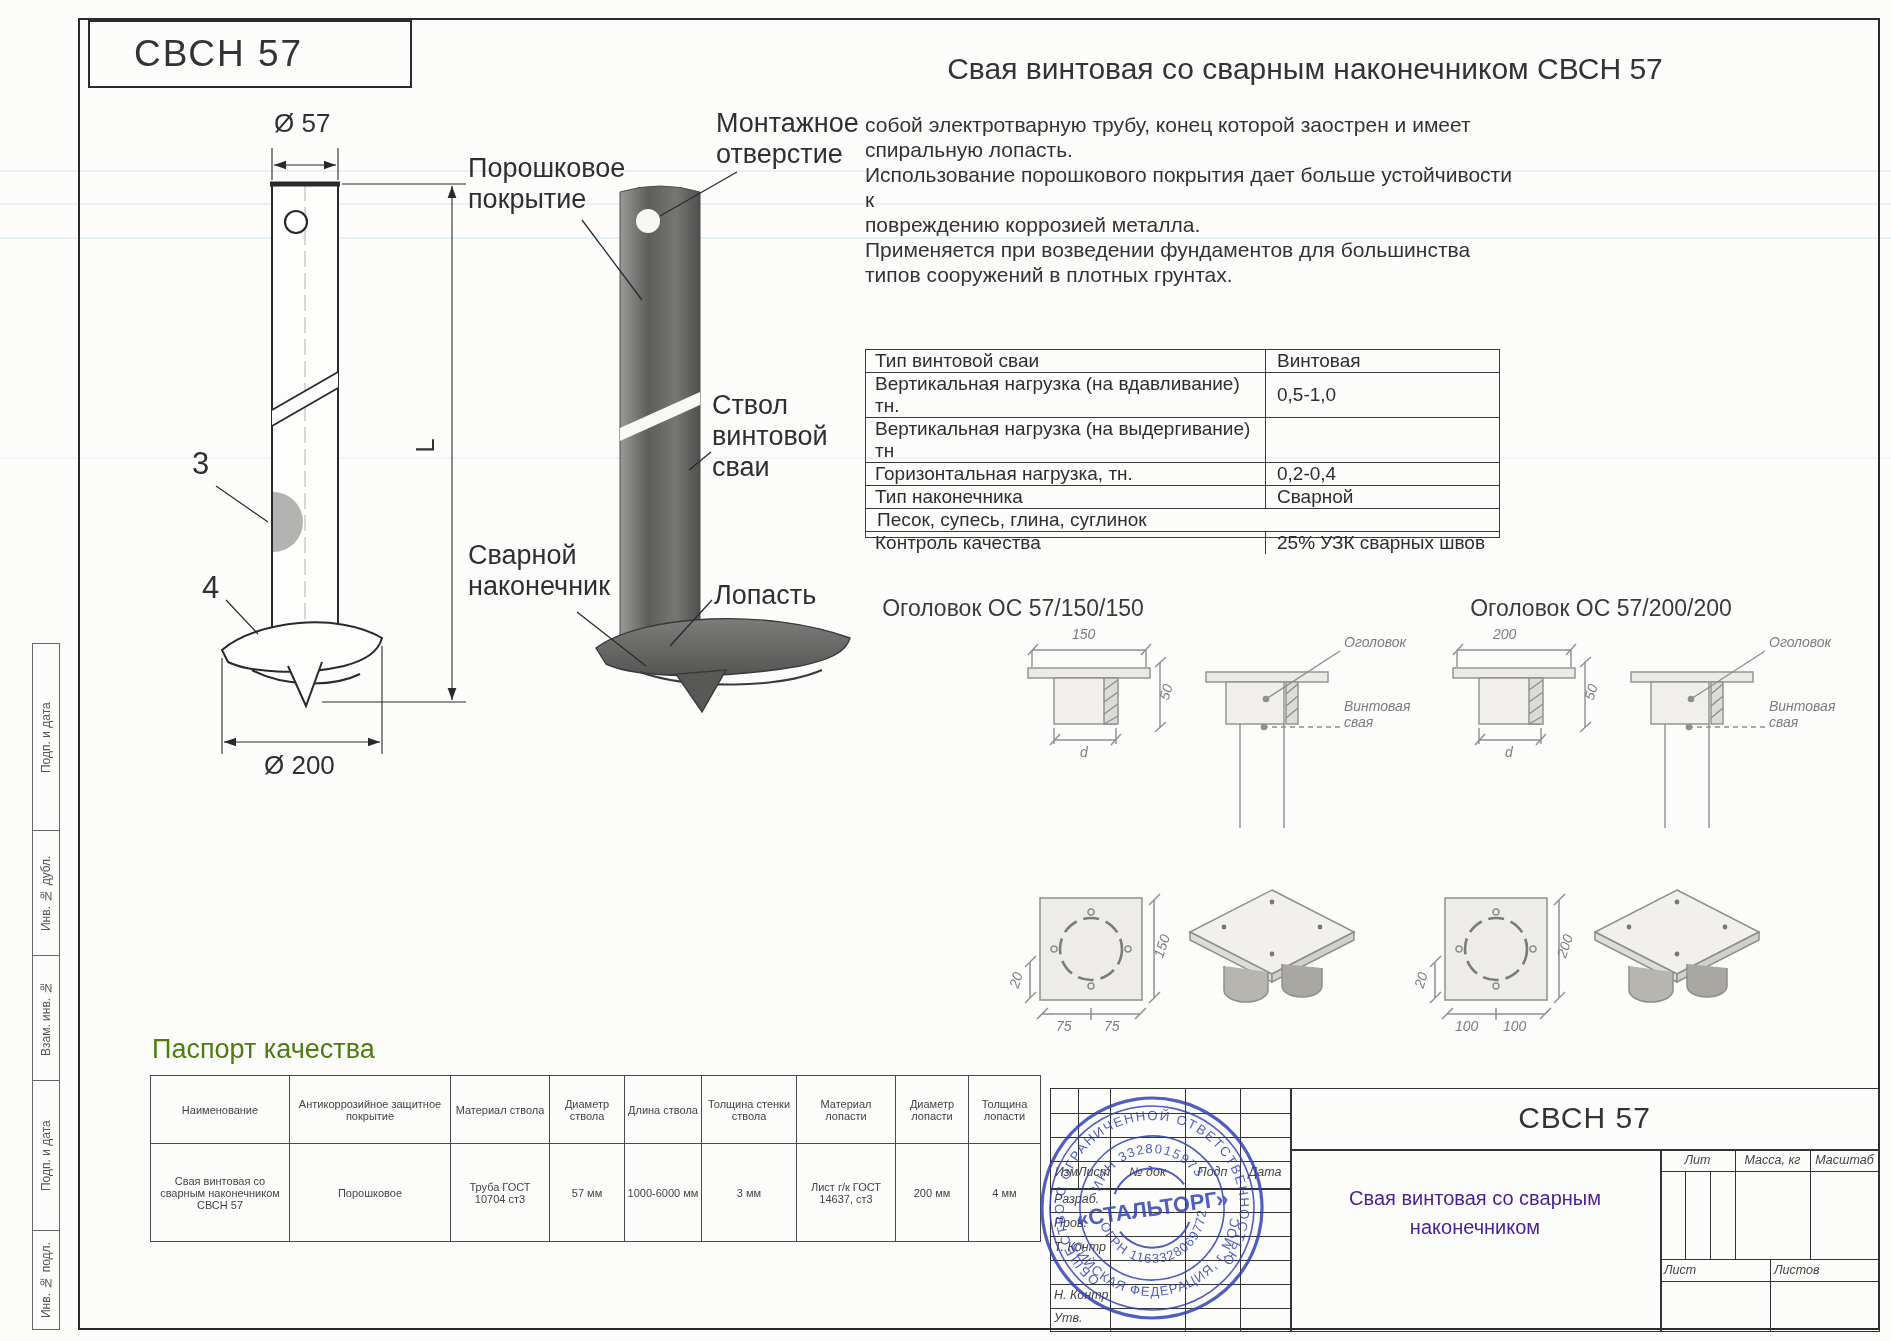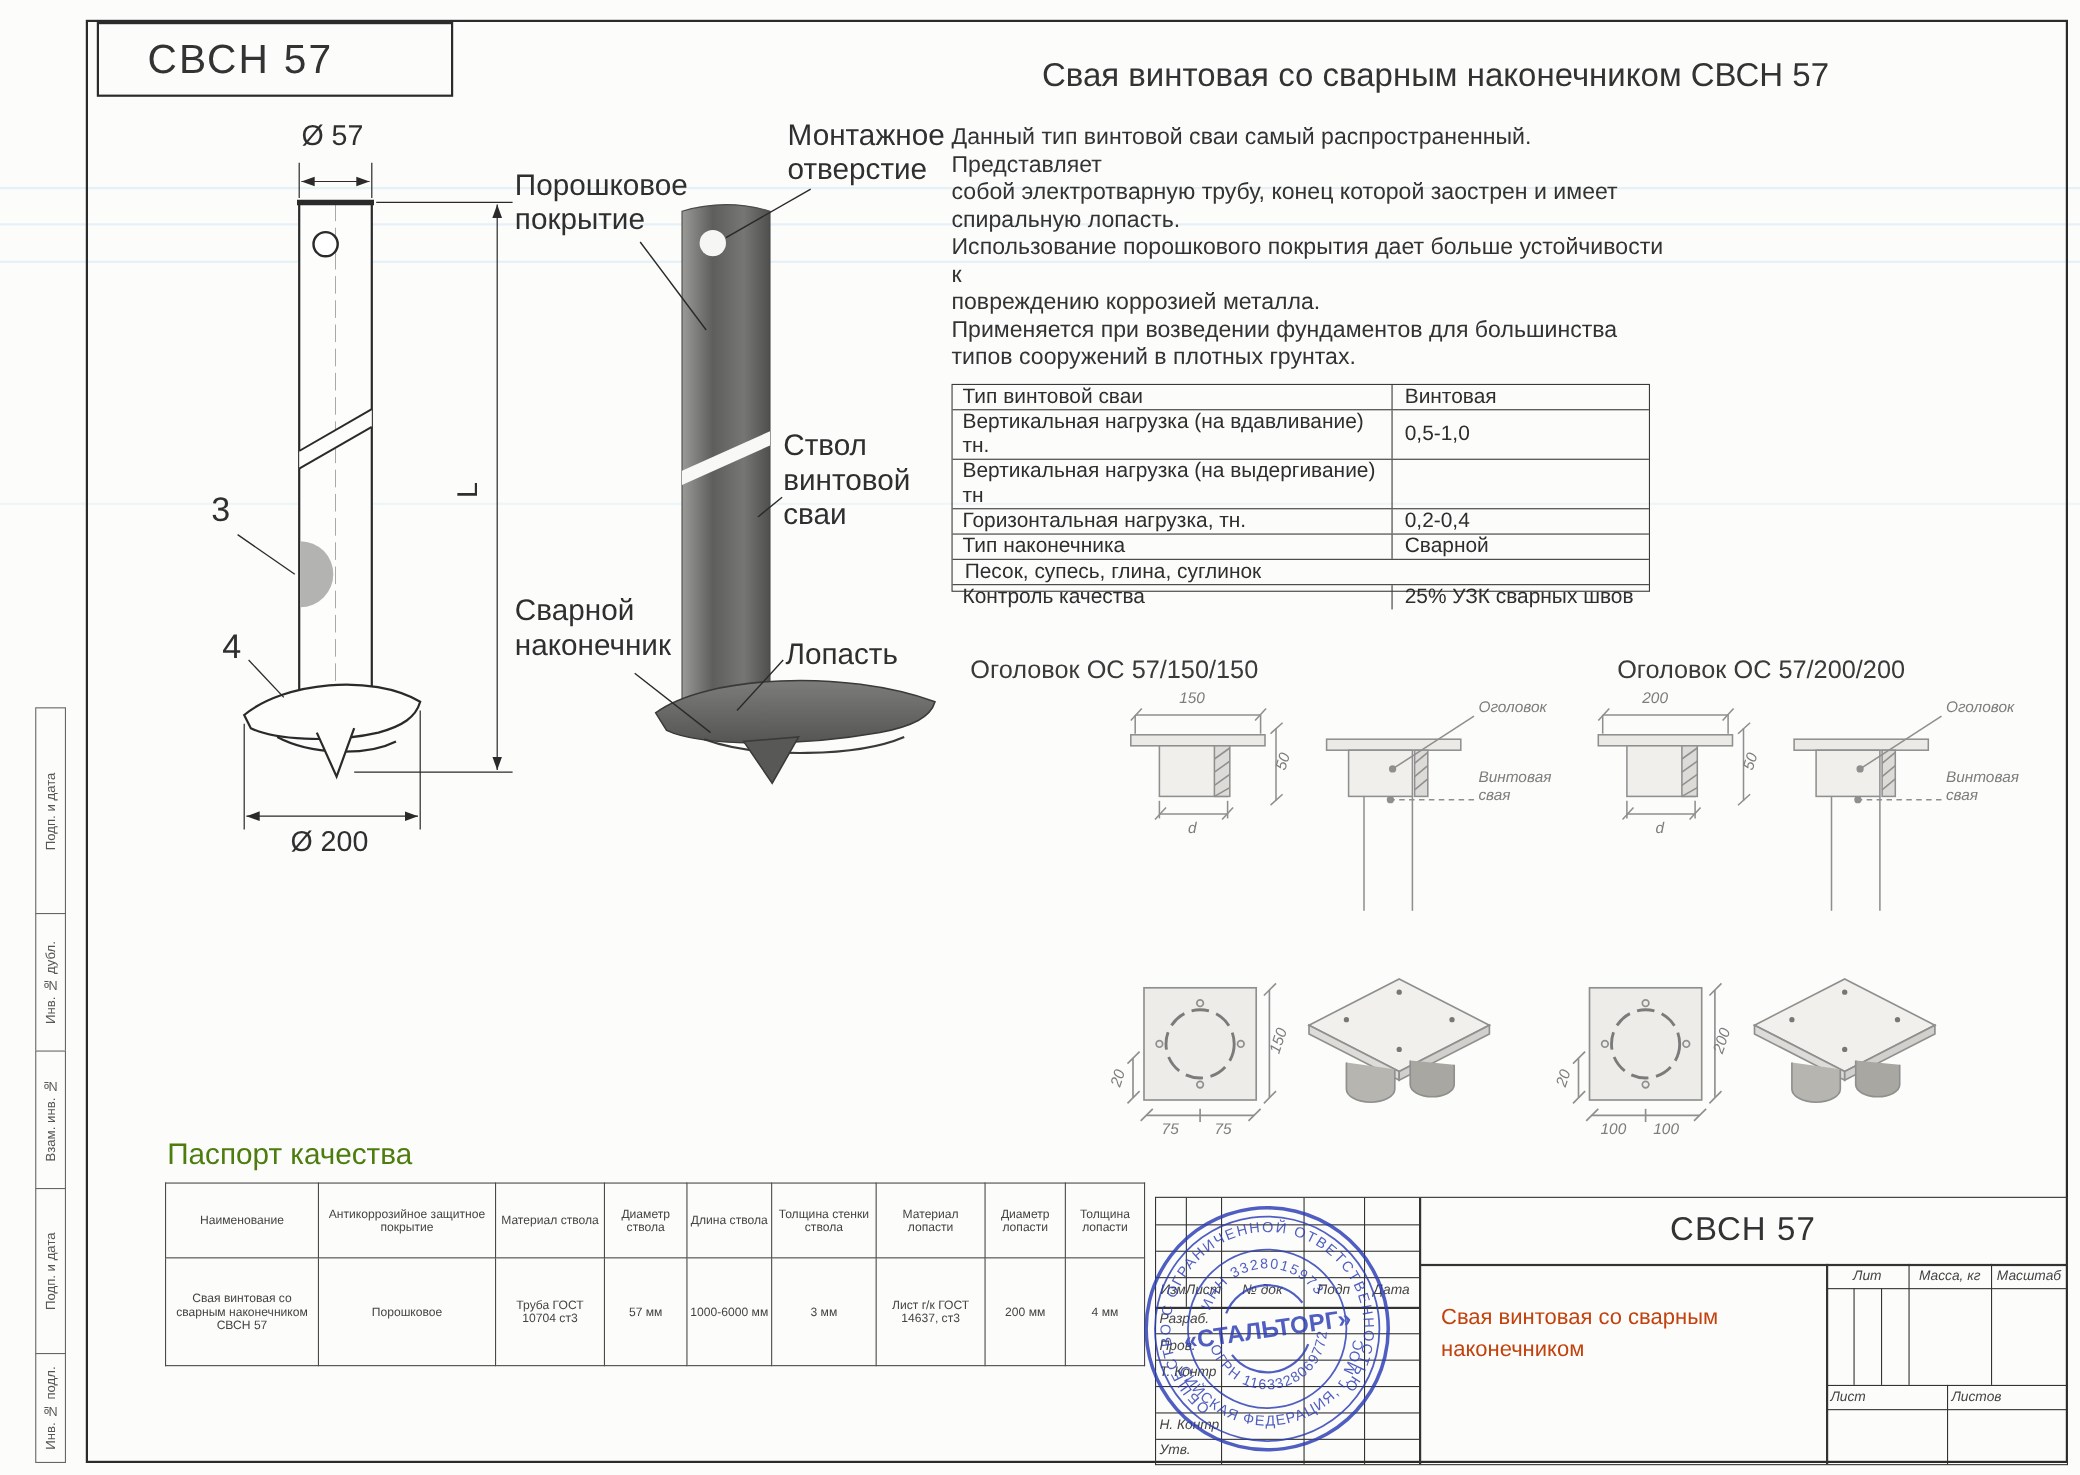--- a/index.html
+++ b/index.html
@@ -35,21 +35,21 @@
   
   .ptitle{font-size:27px;color:#4d7c0f;}
   table.pass{border-collapse:collapse;table-layout:fixed;width:890px;background:transparent;}
   table.pass td,table.pass th{border:1.4px solid #4a4a4a;font-size:11px;font-weight:normal;
       text-align:center;vertical-align:middle;color:#444;padding:2px;}
   
   .tb{border:1.8px solid #333;}
   .tbline{position:absolute;background:#333;}
   .tbl{font-style:italic;font-size:12.5px;color:#444;}
   .tbcode{font-size:30px;color:#333;letter-spacing:1px;text-align:center;}
-  .tbdoc{font-size:20px;color:#c2410c;line-height:29px;}
+  .tbdoc{font-size:20px;color:#4c1d95;text-align:center;line-height:29px;}
   svg text{font-family:"Liberation Sans",sans-serif;}
 </style>
 </head>
 <body>
 
 <div id="page">
 
   <div class="scanline" style="top:170px"></div>
   <div class="scanline" style="top:203px"></div>
   <div class="scanline" style="top:237px"></div>
@@ -213,21 +213,20 @@
     </g>
     <g>
       <use href="#headTop" transform="translate(425,0)"></use>
       <use href="#headBottom" transform="translate(405,0)"></use>
     </g>
   </svg>
 
   <div class="abs doctitle" style="left:900px;top:52px;width:810px">Свая винтовая со сварным наконечником СВСН 57</div>
 
   <div class="abs" style="left:865px;top:112px;width:660px">
-    <div class="desc">Данный тип винтовой сваи самый распространенный. Представляет</div>
     <div class="desc">собой электротварную трубу, конец которой заострен и имеет</div>
     <div class="desc">спиральную лопасть.</div>
     <div class="desc">Использование порошкового покрытия дает больше устойчивости к</div>
     <div class="desc">повреждению коррозией металла.</div>
     <div class="desc">Применяется при возведении фундаментов для большинства</div>
     <div class="desc">типов сооружений в плотных грунтах.</div>
   </div>
 
   <div class="abs dimlabel" style="left:274px;top:108px">Ø 57</div>
   <div class="abs biglabel" style="left:468px;top:153px;width:185px">Порошковое покрытие</div>

